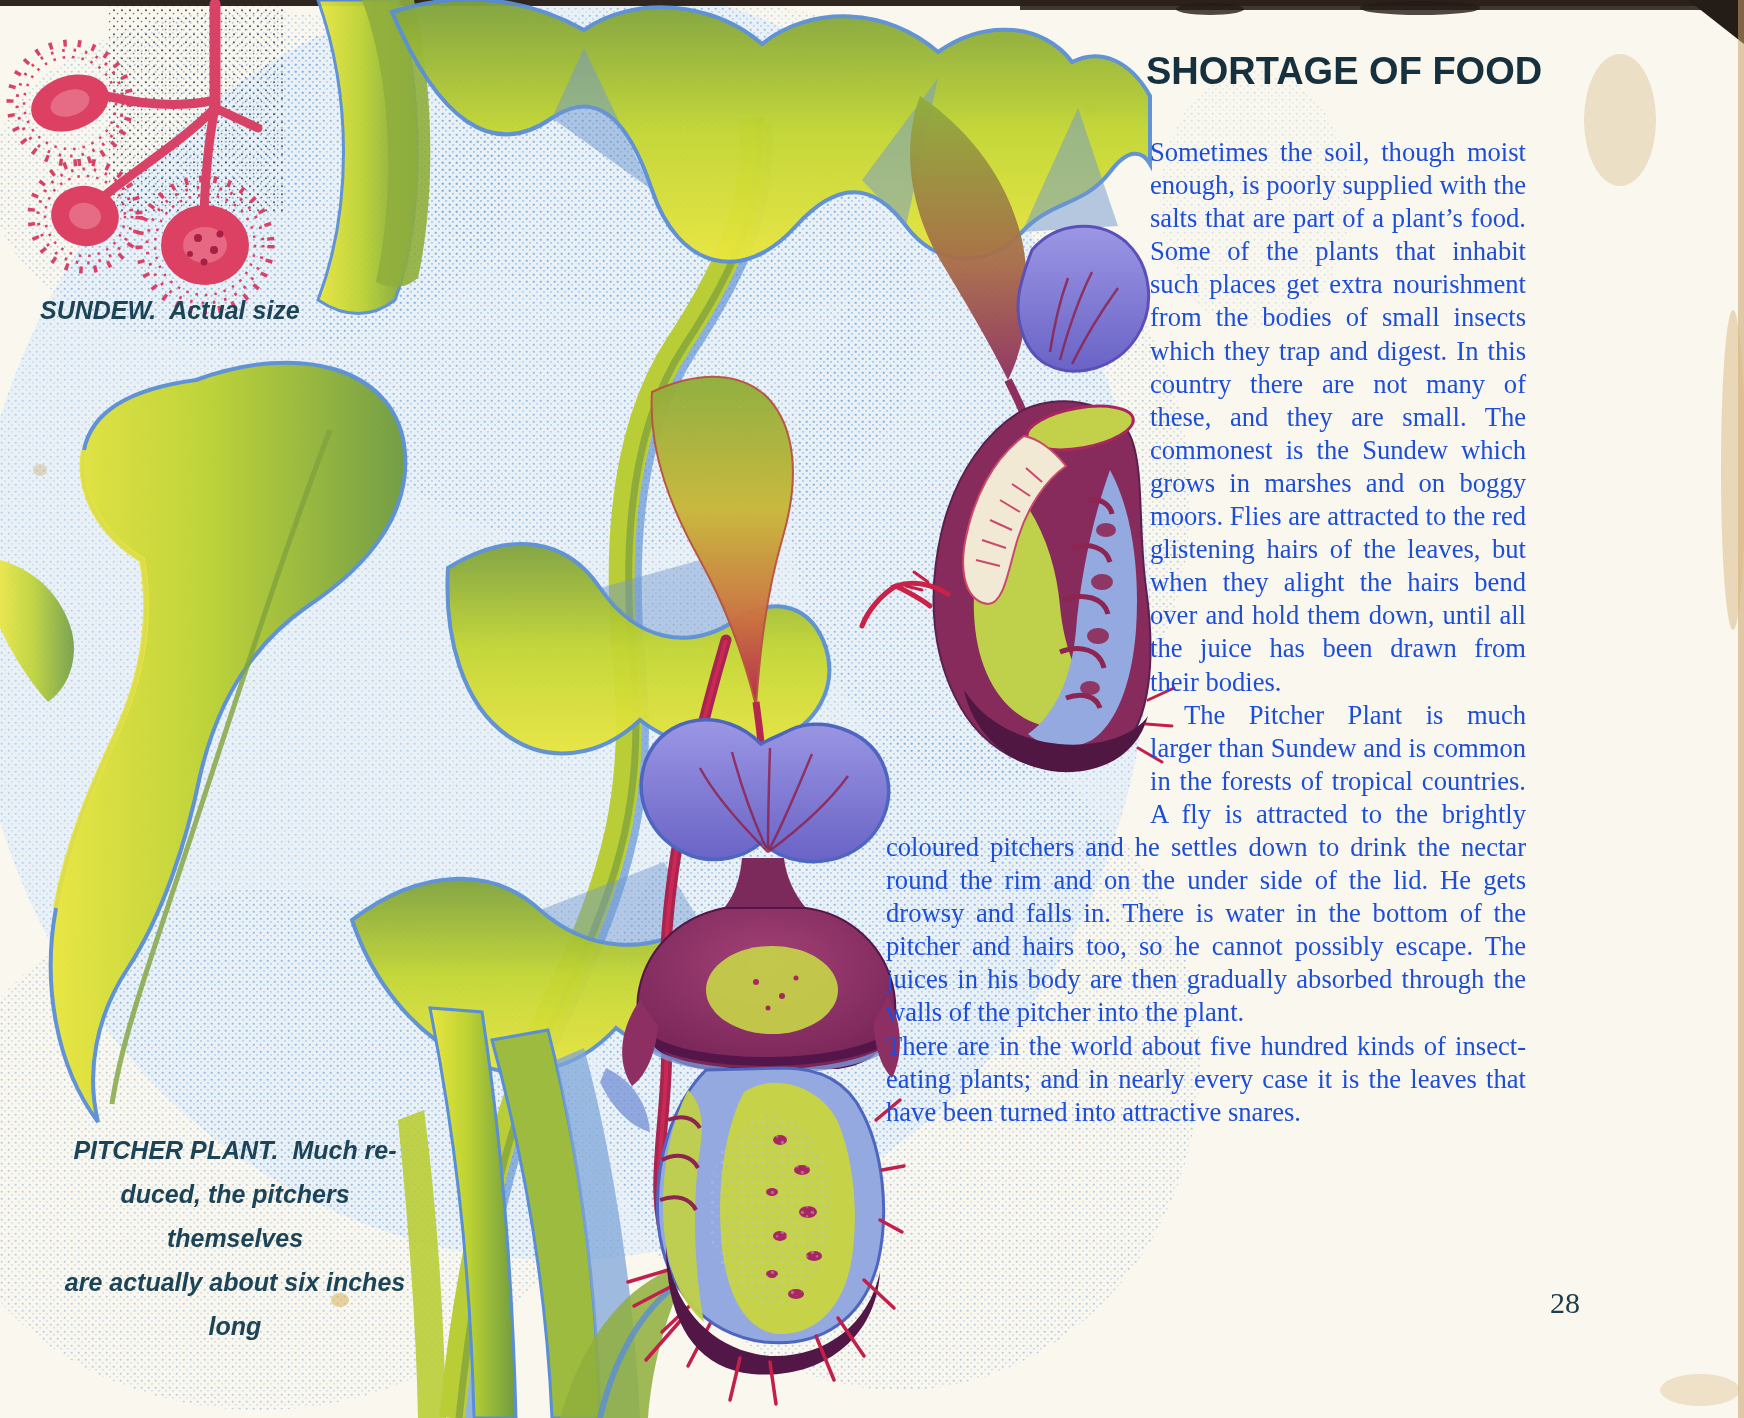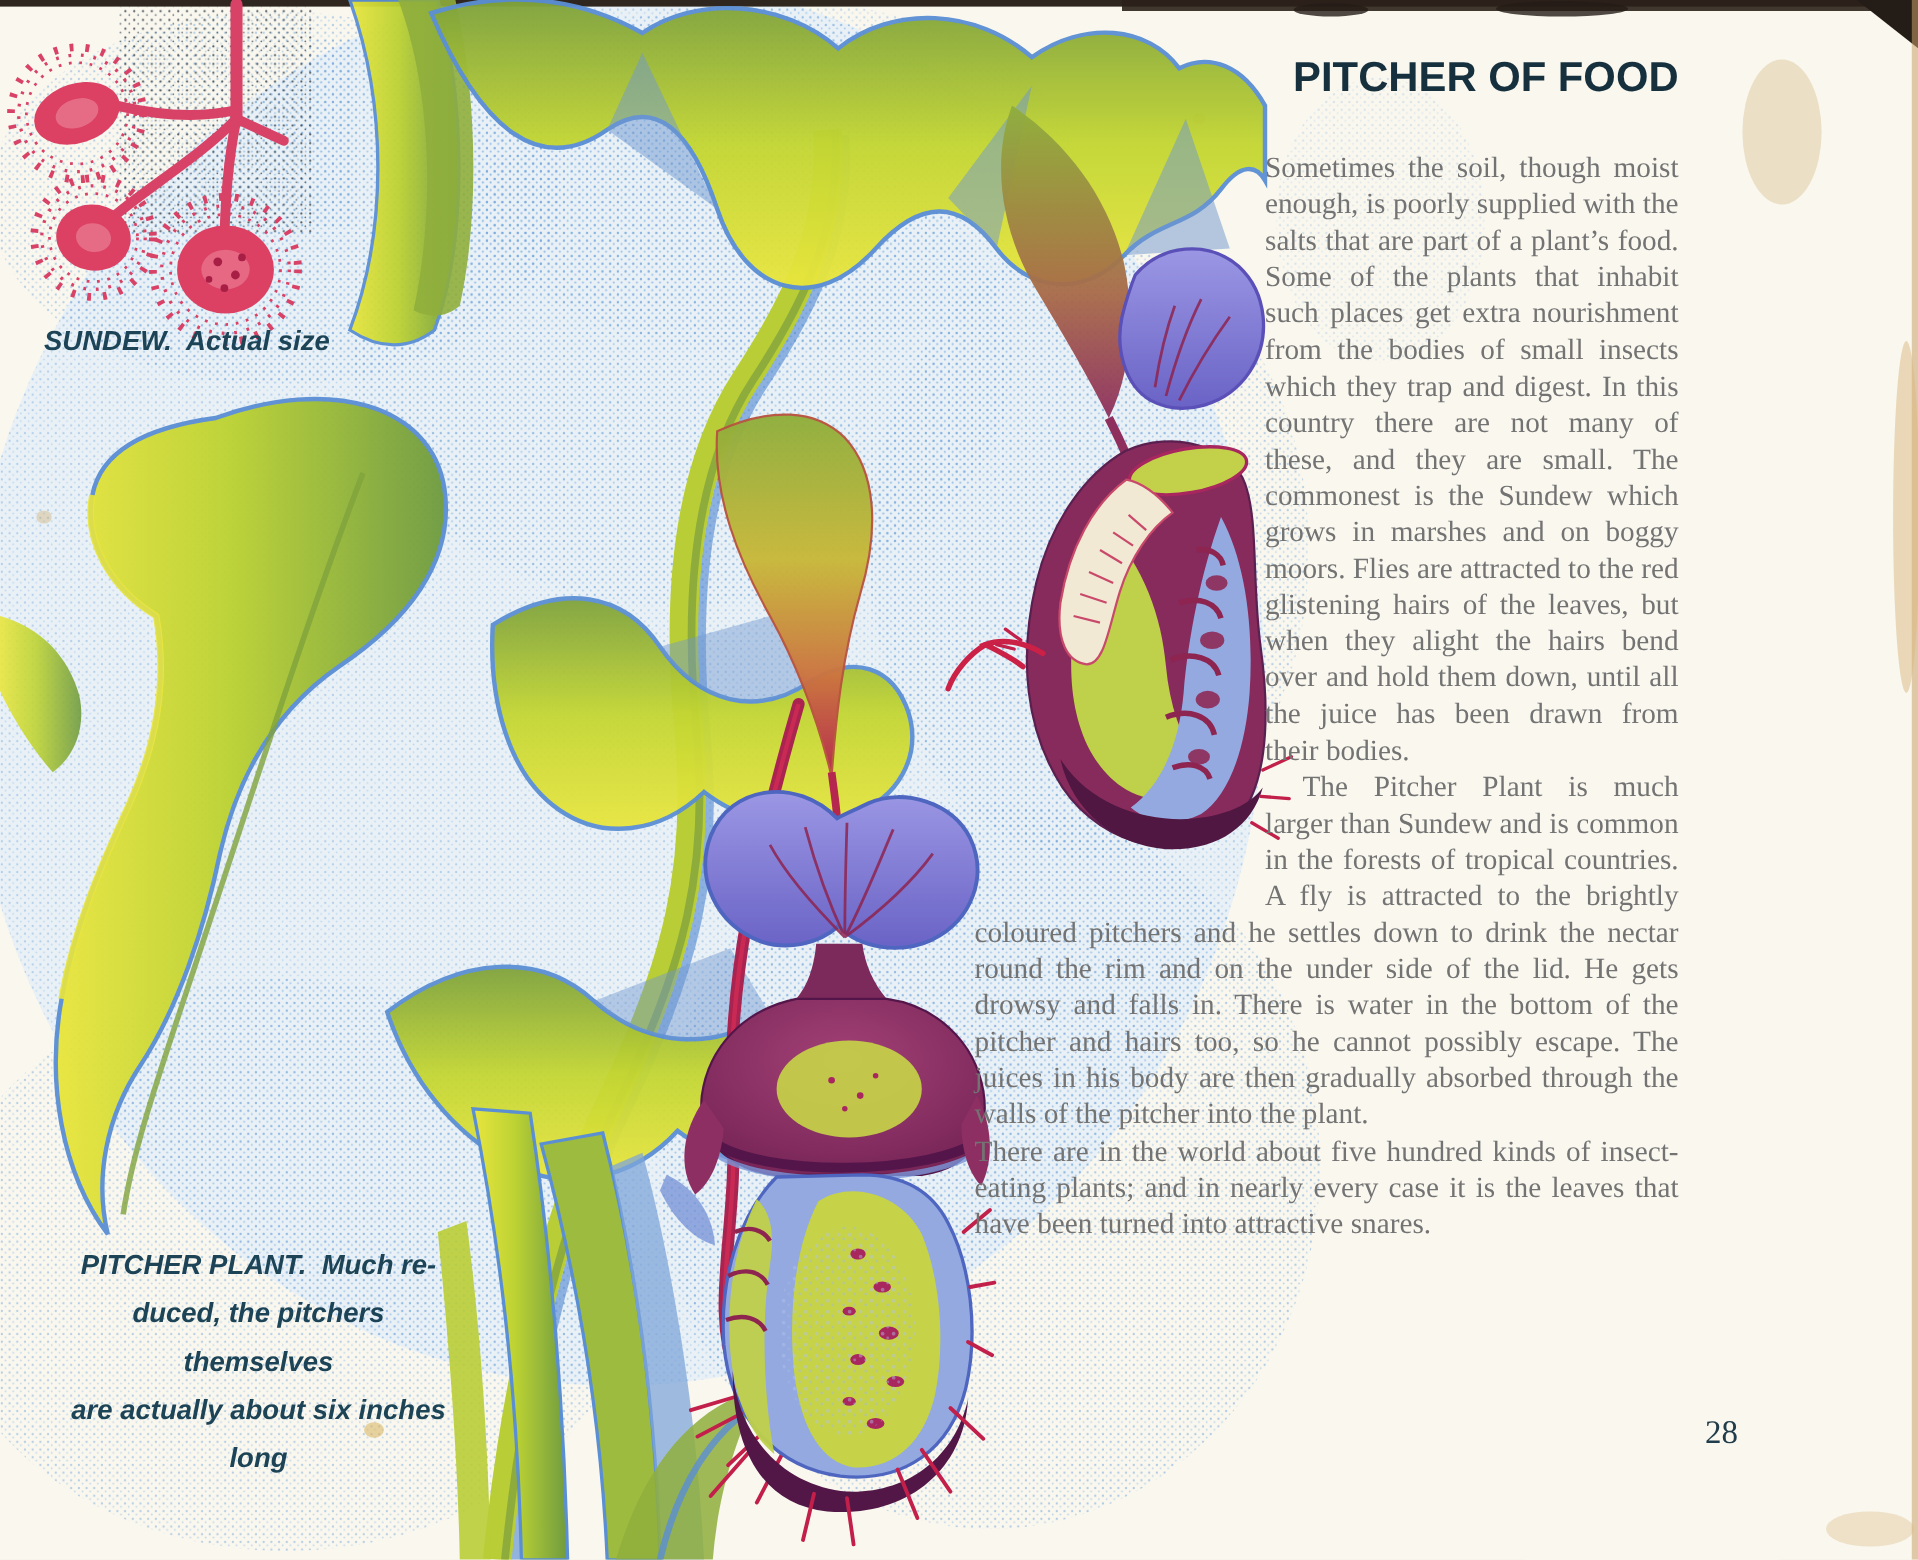--- a/index.html
+++ b/index.html
@@ -3,21 +3,21 @@
 <meta charset="utf-8">
 <style>
   html,body{margin:0;padding:0;background:#efece0;}
   .page{position:relative;width:1744px;height:1418px;overflow:hidden;background:#f9f7ee;
         font-family:"Liberation Serif", serif;}
   .art{position:absolute;left:0;top:0;}
   .page-title{position:absolute;left:1146px;top:50px;width:380px;text-align:right;
     font-family:"Liberation Sans", sans-serif;font-weight:bold;font-size:38px;
     letter-spacing:0px;color:#16303d;white-space:nowrap;}
   .body-text{position:absolute;left:886px;top:136px;width:640px;
-    font-size:26.6px;line-height:33.1px;color:#737373;text-align:justify;}
+    font-size:26.6px;line-height:33.1px;color:#1d4ed8;text-align:justify;}
   .body-text p{margin:0;}
   .body-text p.indent{text-indent:34px;}
   .illu-spacer{float:left;width:264px;height:662px;}
   .caption{position:absolute;font-family:"Liberation Sans", sans-serif;
     font-style:italic;font-weight:bold;color:#1d4456;white-space:pre-wrap;text-align:center;}
   .caption-sundew{left:40px;top:296px;font-size:25px;}
   .caption-pitcher{left:55px;top:1128px;width:360px;font-size:25px;line-height:44px;}
   .page-number{position:absolute;left:1512px;top:1286px;width:68px;text-align:right;
     font-size:30px;color:#213d4b;}
 </style>
@@ -298,21 +298,21 @@
           <path d="M880,1220 L902,1232"></path>
       <path d="M864,1280 L894,1308"></path>
           <path d="M838,1318 L864,1356"></path>
           <path d="M816,1336 L834,1380"></path>
       <path d="M770,1362 L776,1404"></path>
           <path d="M740,1358 L730,1400"></path>
     </g>
   </g>
 </svg>
 
-<div class="page-title">PITCHER OF FOOD</div>
+<div class="page-title">SHORTAGE OF FOOD</div>
 
 <div class="body-text">
   <div class="illu-spacer"></div>
   <p>Sometimes the soil, though moist enough, is poorly supplied with the salts that are part of a plant’s food.  Some of the plants that inhabit such places get extra nourishment from the bodies of small insects which they trap and digest.  In this country there are not many of these, and they are small.  The commonest is the Sundew which grows in marshes and on boggy moors.  Flies are attracted to the red glistening hairs of the leaves, but when they alight the hairs bend over and hold them down, until all the juice has been drawn from their bodies.</p>
   <p class="indent">The Pitcher Plant is much larger than Sundew and is common in the forests of tropical countries.  A fly is attracted to the brightly coloured pitchers and he settles down to drink the nectar round the rim and on the under side of the lid.  He gets drowsy and falls in.  There is water in the bottom of the pitcher and hairs too, so he cannot possibly escape.  The juices in his body are then gradually absorbed through the walls of the pitcher into the plant.</p>
   <p>There are in the world about five hundred kinds of insect-eating plants; and in nearly every case it is the leaves that have been turned into attractive snares.</p>
 </div>
 
 <div class="caption caption-sundew">SUNDEW.  Actual size</div>
 <div class="caption caption-pitcher">PITCHER PLANT.  Much re-

